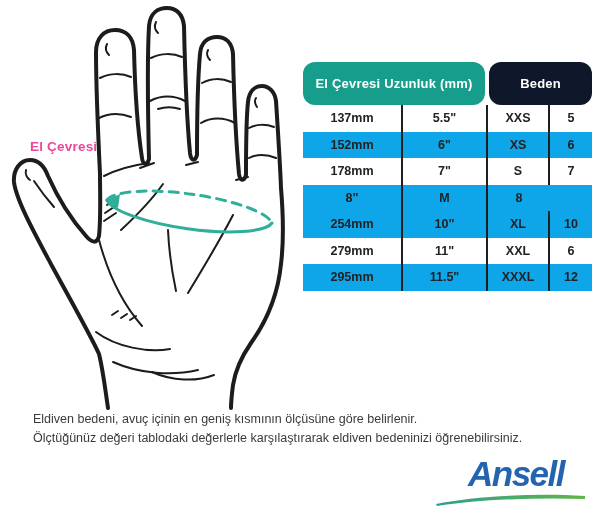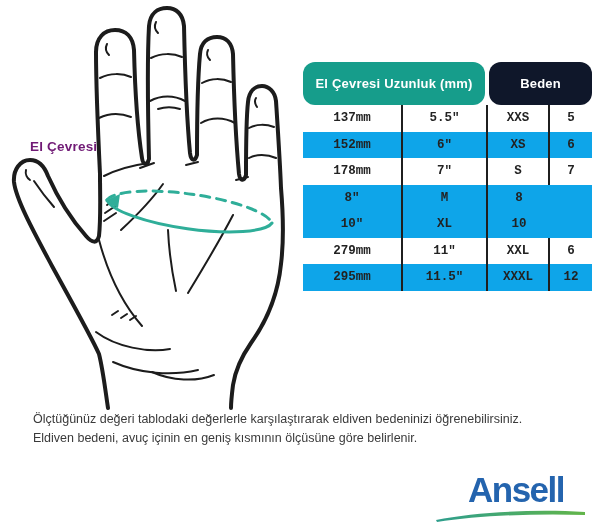--- a/index.html
+++ b/index.html
@@ -6,52 +6,52 @@
   body{
     width:600px;height:526px;position:relative;background:#ffffff;
     font-family:"Liberation Sans", sans-serif;overflow:hidden;
   }
   .stage{position:absolute;left:0;top:0;width:600px;height:526px;background:#fff;}
 
   
   .hand-wrap{position:absolute;left:0;top:0;width:310px;height:410px;}
   .circ-label{
     position:absolute;left:30px;top:139px;
-    color:#701a75;font-size:13.5px;font-weight:bold;letter-spacing:.2px;
+    color:#ec4899;font-size:13.5px;font-weight:bold;letter-spacing:.2px;
   }
 
   
   .size-table{position:absolute;left:303px;top:62px;width:289px;}
   .thead{display:grid;grid-template-columns:182px 4px 103px;height:43px;}
   .th{
     display:flex;align-items:center;justify-content:center;
     color:#ffffff;font-size:13px;font-weight:bold;letter-spacing:.2px;border-radius:12px;
   }
   .th-measure{background:#169d8b;}
   .th-gap{background:#ffffff;}
   .th-size{background:#0f172a;}
   .trow{
     display:grid;grid-template-columns:100px 85px 62px 42px;
     height:26.5px;background:#ffffff;
   }
   .trow.alt{background:#0ea5e9;}
   .tcell{
     display:flex;align-items:center;justify-content:center;
-    font-size:12.5px;font-weight:bold;color:#222222;box-sizing:border-box;font-family:Liberation Mono, monospace;
+    font-size:12.5px;font-weight:bold;color:#222222;box-sizing:border-box;
   }
   .tcell.c0,.tcell.c1,.tcell.c2{border-right:2px solid #1f1f1f;}
 
   
   .caption{
     position:absolute;left:33px;top:410px;width:545px;
     color:#3a3a3a;font-size:12.5px;line-height:19px;
   }
 
   
-  .logo{position:absolute;left:435px;top:470px;width:152px;height:52px;}
+  .logo{position:absolute;left:435px;top:454px;width:152px;height:52px;font-style:italic;}
   .logo-text{
     position:absolute;left:33px;top:0;
     color:#2464ae;font-size:35px;font-weight:bold;letter-spacing:-1.5px;
   }
   .logo-swoosh{position:absolute;left:0;top:38px;width:152px;height:14px;}
 </style>
 </head>
 <body>
 
 <div class="stage">
@@ -168,42 +168,43 @@
           <div class="tcell c1">7"</div>
           <div class="tcell c2">S</div>
           <div class="tcell c3">7</div>
         </div>
         <div class="trow alt">
           <div class="tcell c1">8"</div>
           <div class="tcell c2">M</div>
           <div class="tcell c3">8</div>
         </div>
         <div class="trow alt">
+          <div class="tcell c0">254mm</div>
           <div class="tcell c1">10"</div>
           <div class="tcell c2">XL</div>
           <div class="tcell c3">10</div>
         </div>
         <div class="trow">
           <div class="tcell c0">279mm</div>
           <div class="tcell c1">11"</div>
           <div class="tcell c2">XXL</div>
           <div class="tcell c3">6</div>
         </div>
         <div class="trow alt">
           <div class="tcell c0">295mm</div>
           <div class="tcell c1">11.5"</div>
           <div class="tcell c2">XXXL</div>
           <div class="tcell c3">12</div>
         </div>
       </div>
   </div>
 
   <div class="caption">
+    <div>Eldiven bedeni, avuç içinin en geniş kısmının ölçüsüne göre belirlenir.</div>
     <div>Ölçtüğünüz değeri tablodaki değerlerle karşılaştırarak eldiven bedeninizi öğrenebilirsiniz.</div>
-    <div>Eldiven bedeni, avuç içinin en geniş kısmının ölçüsüne göre belirlenir.</div>
   </div>
 
   <div class="logo">
     <div class="logo-text">Ansell</div>
     <svg class="logo-swoosh" width="152" height="14" viewBox="0 0 152 14">
       <defs>
         <linearGradient id="swooshGrad" x1="0" y1="0" x2="1" y2="0">
           <stop offset="0" stop-color="#2e9e8d"></stop>
           <stop offset="1" stop-color="#62b549"></stop>
         </linearGradient>

